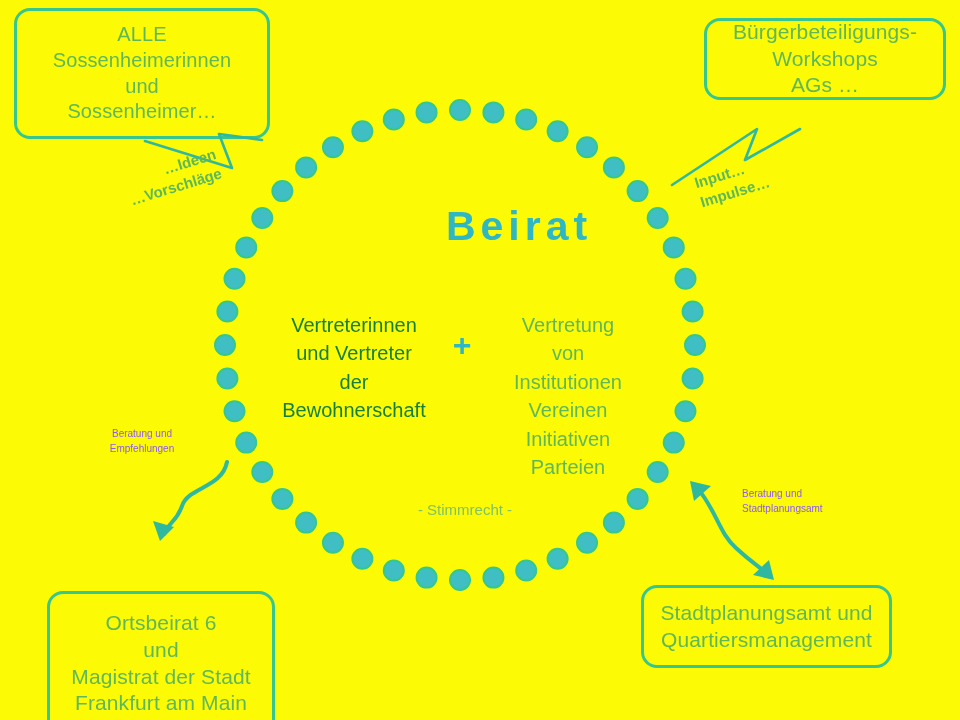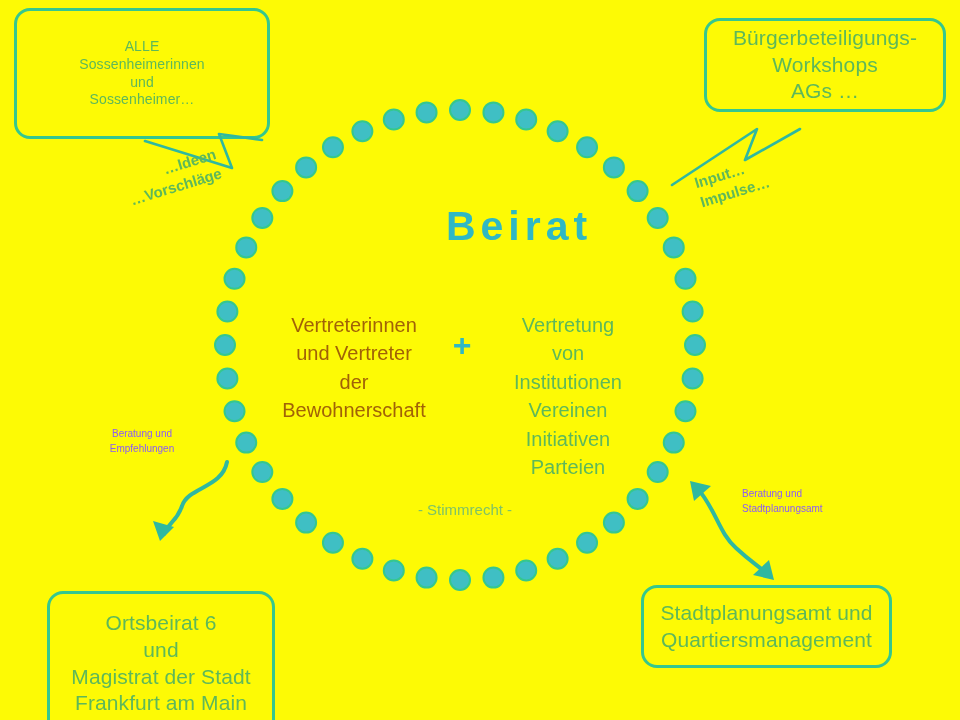--- a/index.html
+++ b/index.html
@@ -29,24 +29,24 @@
     flex-direction: column;
     align-items: center;
     justify-content: center;
     line-height: 1.28;
     letter-spacing: 0.1px;
   }
   .bubble .line { display: block; white-space: nowrap; }
 
   #bubble-alle {
     left: 14px; top: 8px; width: 256px; height: 131px;
-    font-size: 14px;
+    font-size: 20px;
   }
   #bubble-workshops {
-    left: 704px; top: 18px; width: 242px; height: 94px;
+    left: 704px; top: 18px; width: 242px; height: 82px;
     font-size: 21px;
     text-align: right;
   }
   #box-ortsbeirat {
     left: 47px; top: 551px; width: 228px; height: 145px;
     font-size: 21px;
     margin-top: 40px;
   }
   #box-stadtplanung {
     left: 641px; top: 585px; width: 251px; height: 83px;
@@ -73,21 +73,21 @@
     color: #2fb8c4;
     padding-left: 39px;
   }
   #col-left {
     position: absolute;
     left: 268px; top: 311px;
     width: 172px;
     text-align: center;
     font-size: 20px;
     line-height: 1.42;
-    color: #a16207;
+    color: #15803d;
   }
   #col-right {
     position: absolute;
     left: 482px; top: 311px;
     width: 172px;
     text-align: center;
     font-size: 20px;
     line-height: 1.42;
     color: #5eb85a;
   }

